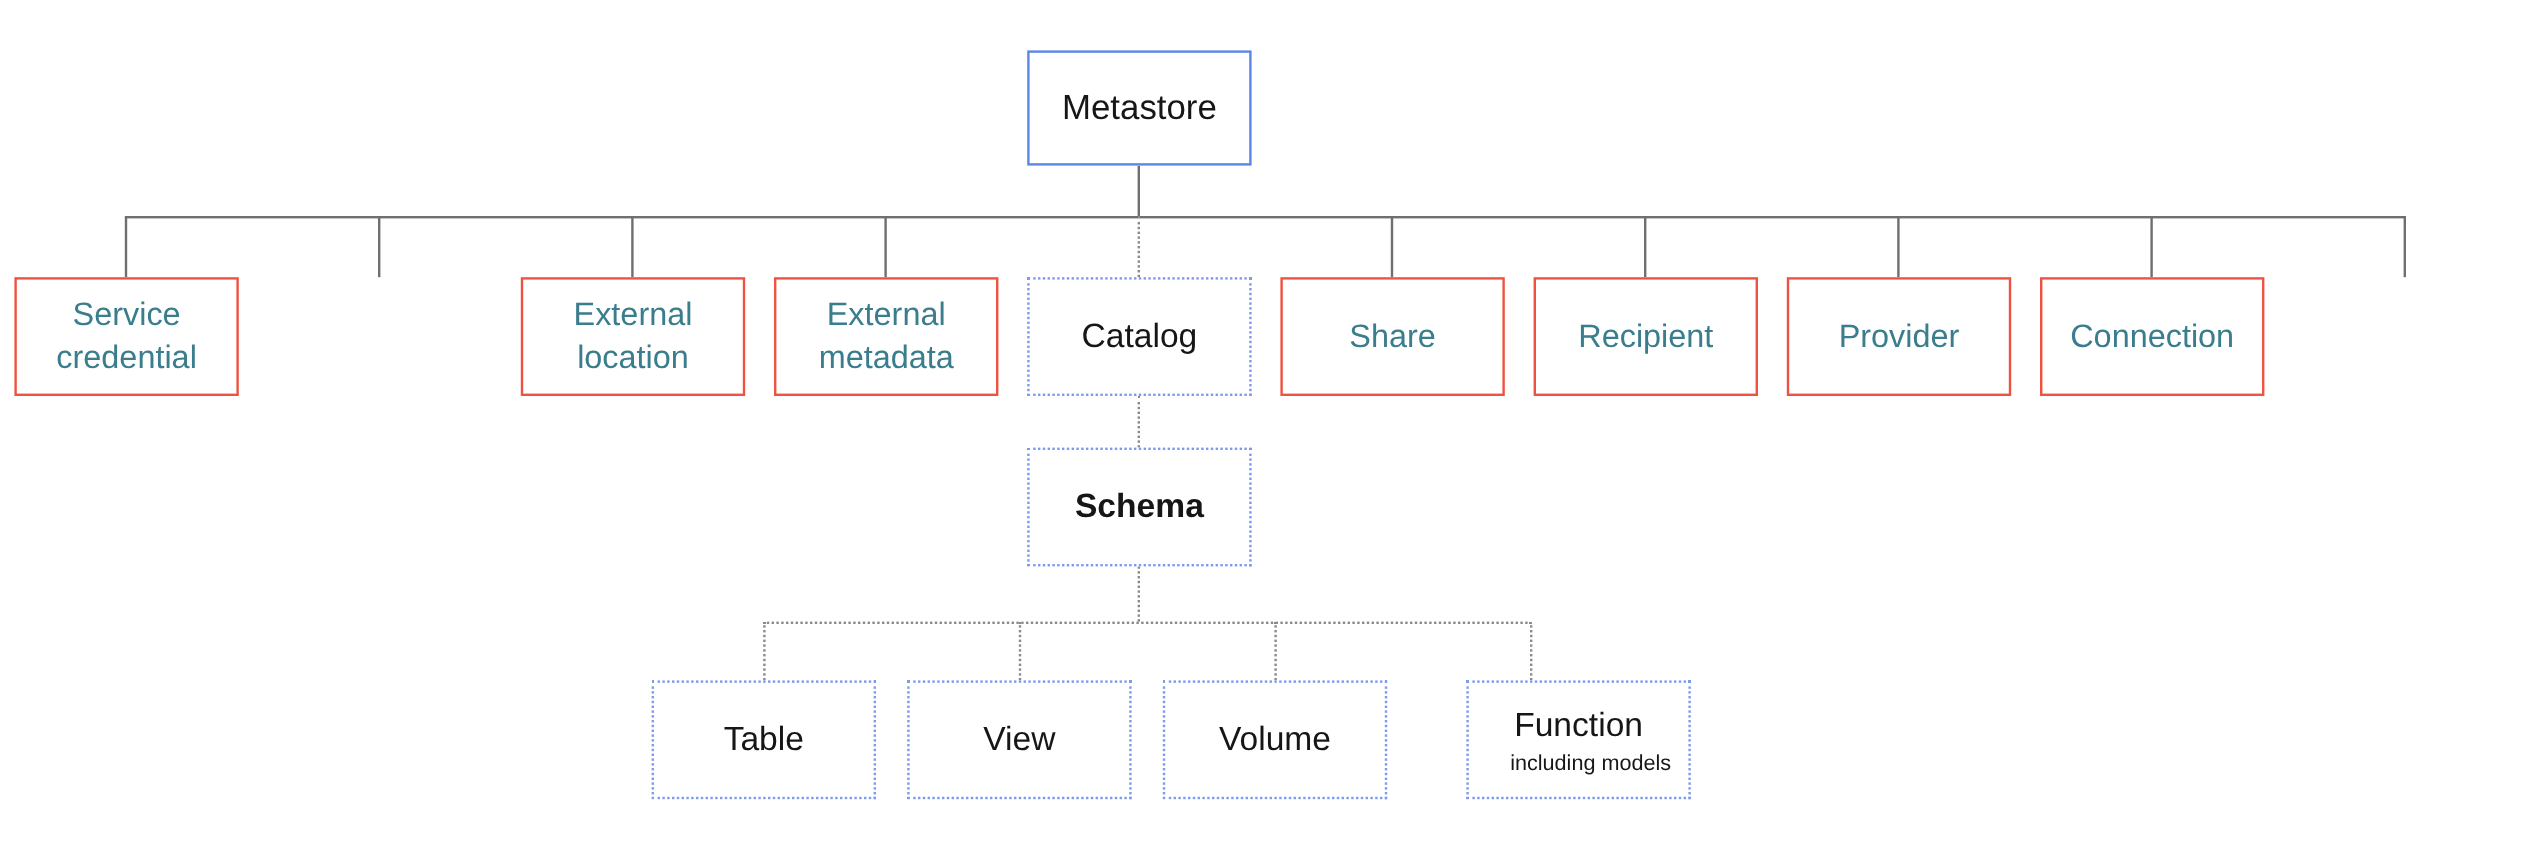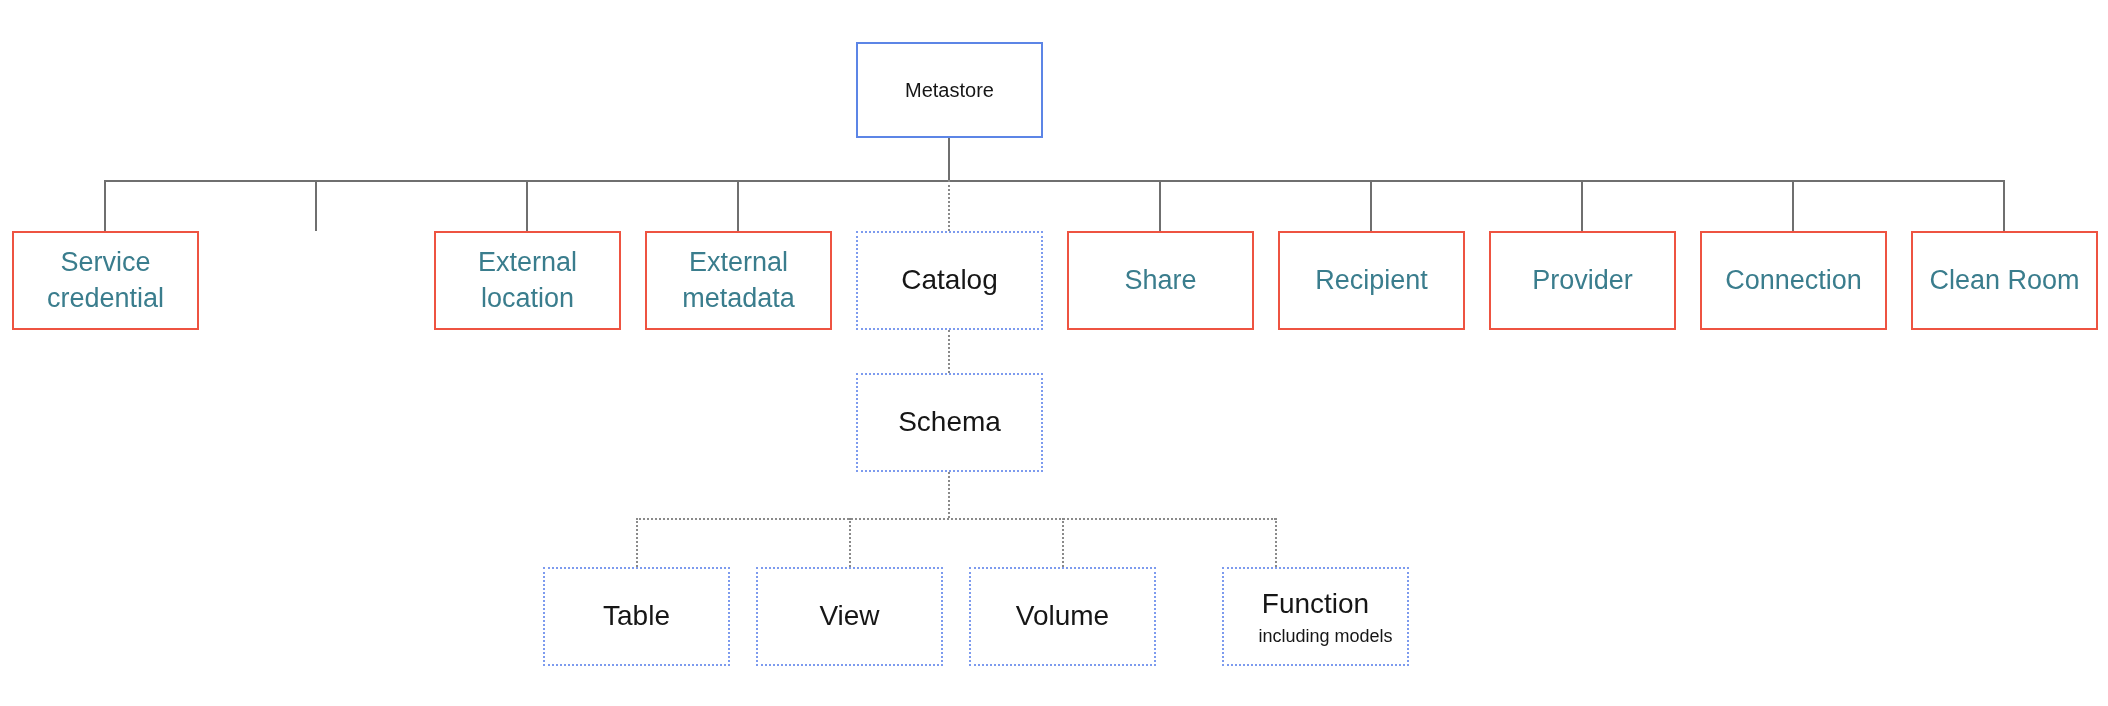--- a/index.html
+++ b/index.html
@@ -37,33 +37,33 @@
     border:2px solid var(--red);
     color:var(--teal);
     font-size:27px;
     height:99px;
     top:231px;
     padding:0 3px;
   }
   .node.bluesolid{
     border:2px solid var(--blue);
     color:var(--text);
-    font-size:20px;
+    font-size:29px;
     height:96px;
     top:42px;
     left:856px;
   }
   .node.bluedot{
     border:2px dotted var(--bluedot);
     color:var(--text);
     font-size:28px;
     height:99px;
   }
   .node.catalog{top:231px;left:856px;text-align:center;}
-  .node.schema{top:373px;left:856px;}
+  .node.schema{top:373px;left:856px;font-weight:bold;}
   .node.row4{top:567px;}
   .fn-sub{font-size:18px;line-height:1.25;margin-top:2px;margin-left:20px;}
   
   .p0{left:12px}.p1{left:223px}.p2{left:434px}.p3{left:645px}.p5{left:1067px}
   .p6{left:1278px}.p7{left:1489px}.p8{left:1700px}.p9{left:1911px}
   
   .q0{left:543px}.q1{left:756px}.q2{left:969px}.q3{left:1222px}
   
   .h{position:absolute;height:0;border-top:2px solid var(--gray);}
   .v{position:absolute;width:0;border-left:2px solid var(--gray);}
@@ -128,23 +128,20 @@
   </div>
   <div class="node red p6">
     <span>Recipient</span>
   </div>
   <div class="node red p7">
     <span>Provider</span>
   </div>
   <div class="node red p8">
     <span>Connection</span>
   </div>
-  <div class="node red p9">
-    <span>Clean Room</span>
-  </div>
 
   <div class="node bluedot schema">
     <span>Schema</span>
   </div>
 
   <div class="node bluedot row4 q0">
     <span>Table</span>
   </div>
   <div class="node bluedot row4 q1">
     <span>View</span>

